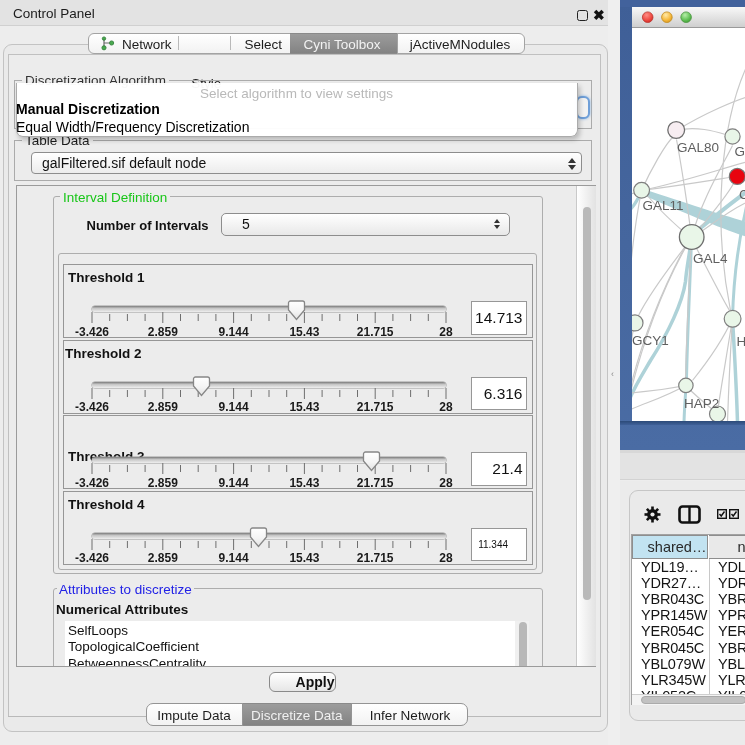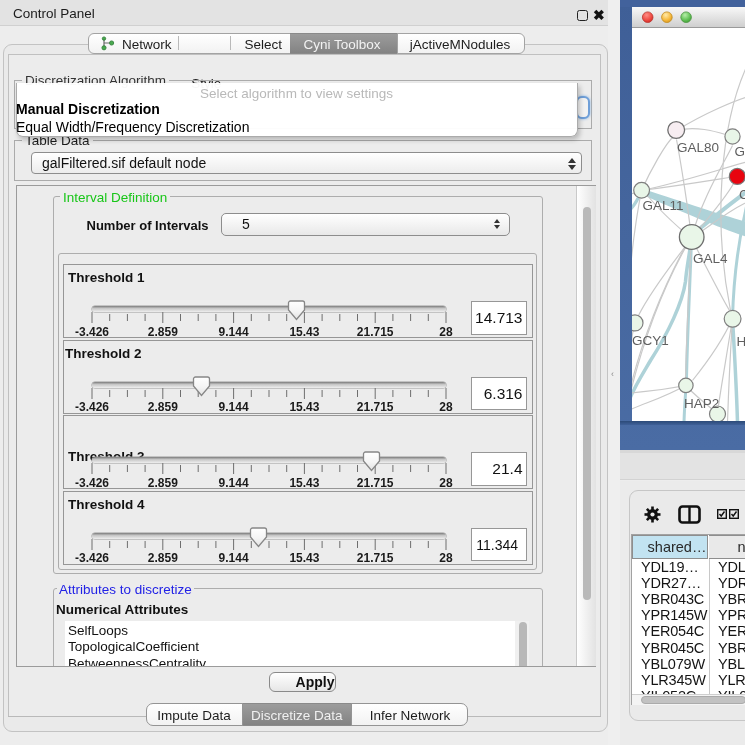--- a/index.html
+++ b/index.html
@@ -235,21 +235,21 @@
   <svg style="position:absolute;left:184.9px;top:35px;" width="19" height="22" viewBox="-9.5 -1 19 22">
             <defs>
               <linearGradient id="thg490.5" x1="0" y1="0" x2="0" y2="1">
                 <stop offset="0" stop-color="#ffffff"></stop>
                 <stop offset="0.55" stop-color="#f4f4f4"></stop>
                 <stop offset="1" stop-color="#e2e2e2"></stop>
               </linearGradient>
             </defs>
             <path d="M -6,0 L 6,0 A 2 2 0 0 1 8,2 L 8,9 L 0,18.5 L -8,9 L -8,2 A 2 2 0 0 1 -6,0 Z" fill="url(#thg490.5)" stroke="#868686" stroke-width="1.3"></path>
           </svg>
-  <div style="position:absolute;left:407px;top:36px;width:56px;height:33.5px;border:1px solid #979797;background:#fff;box-sizing:border-box;font-size:14px;color:#111;text-align:right;line-height:32px;padding-right:8px;">11.344</div>
+  <div style="position:absolute;left:407px;top:36px;width:56px;height:33.5px;border:1px solid #979797;background:#fff;box-sizing:border-box;font-size:10px;color:#111;text-align:right;line-height:32px;padding-right:18px;">11.344</div>
 </div>
 
   <div style="position:absolute;left:53px;top:588px;width:490px;height:90px;border:1px solid #adadad;border-radius:3px;"></div>
   <div style="position:absolute;left:57px;top:581.5px;background:#ececec;padding:0 2px;font-size:13.5px;color:#2222e6;">Attributes to discretize</div>
   <div style="position:absolute;left:56px;top:601.5px;font-size:13.5px;font-weight:bold;color:#111;">Numerical Attributes</div>
   <div style="position:absolute;left:65px;top:620.5px;width:450px;height:60px;background:#fff;"></div>
   <div style="position:absolute;left:515px;top:620.5px;width:14px;height:60px;background:#f0f0f0;"></div>
   <div style="position:absolute;left:518.5px;top:621.5px;width:8px;height:58px;background:#b8b8b8;border-radius:4px;"></div>
   <div style="position:absolute;left:68px;top:622.5px;font-size:13.5px;color:#111;">SelfLoops</div>
   <div style="position:absolute;left:68px;top:639px;font-size:13.5px;color:#111;">TopologicalCoefficient</div>

